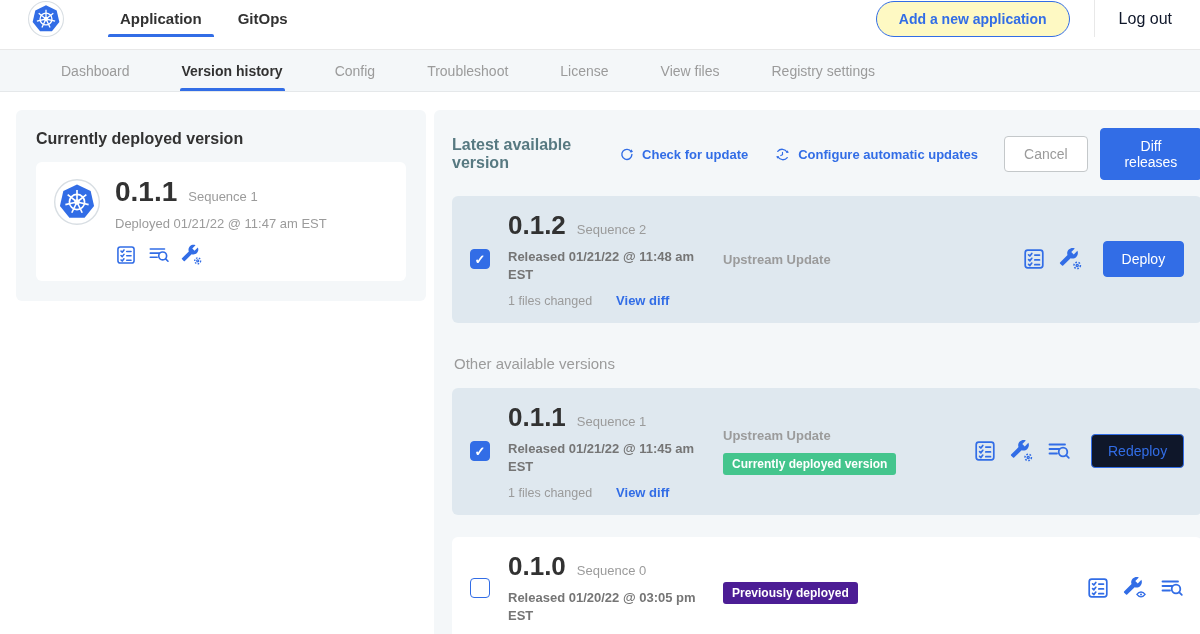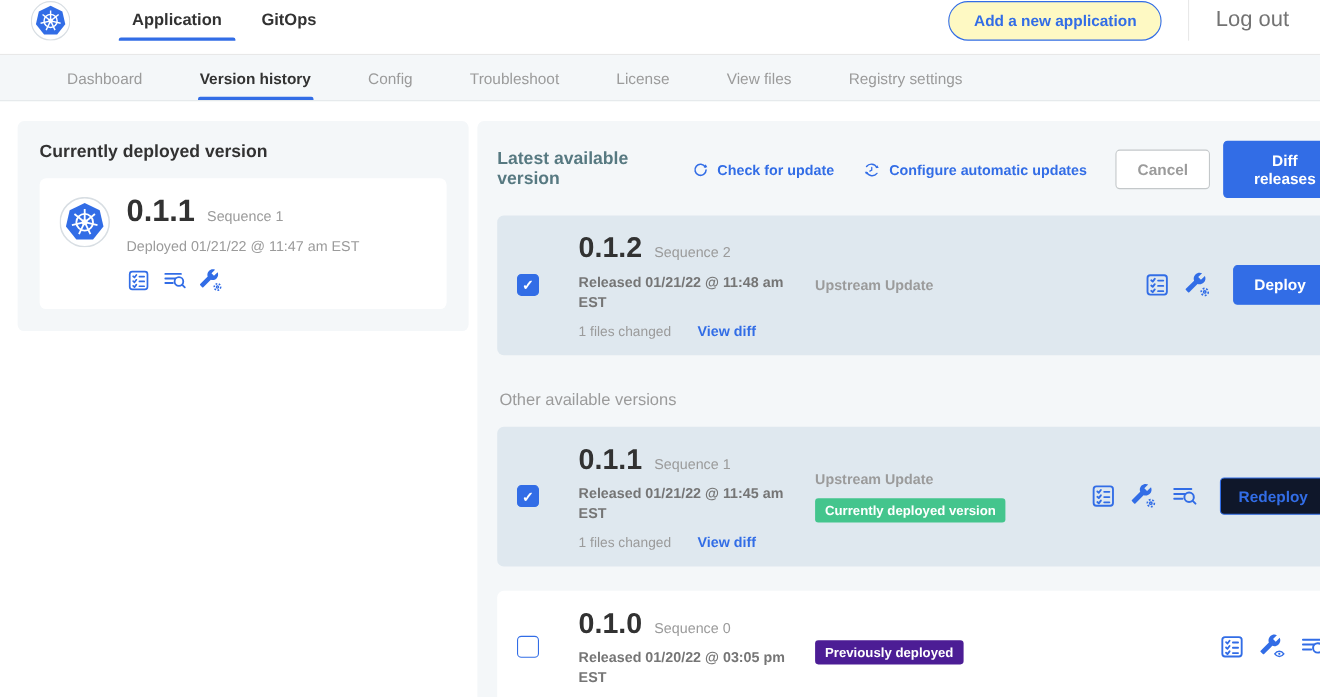--- a/index.html
+++ b/index.html
@@ -29,21 +29,21 @@
   .topnav-spacer { flex:1; }
   .add-app-btn {
     align-self:center;
     background:#fef9c3; border:1px solid #326de6; color:#326de6;
     font-family:inherit; font-size:14px; font-weight:bold;
     padding:9px 22px; border-radius:20px; cursor:pointer;
   }
   .topnav-divider { width:1px; background:#e8e8e8; margin:0 0 0 24px; }
   .logout {
     display:flex; align-items:center; padding:0 28px 0 24px;
-    font-size:20px; color:#737373; cursor:pointer;
+    font-size:16px; color:#0f172a; cursor:pointer;
   }
 
   
   .subnav {
     height:42px; background:#f4f7f9; border-bottom:1px solid #e5e8ea;
     display:flex; align-items:stretch; padding-left:61px;
   }
   .subnav-tab {
     display:flex; align-items:center; margin-right:52px;
     font-size:14px; color:#9b9b9b; position:relative; cursor:pointer; white-space:nowrap;
@@ -78,40 +78,40 @@
 
   
   .panel { flex:1; background:#f4f7f9; border-radius:6px; padding:18px; }
   .panel-header { display:flex; align-items:center; margin-bottom:16px; }
   .panel-title { font-size:16px; font-weight:bold; color:#577981; margin-right:16px; }
   .panel-link {
     display:flex; align-items:center; gap:7px; margin-right:26px;
     font-size:13px; font-weight:bold; color:#326de6; cursor:pointer; white-space:nowrap;
   }
   .panel-spacer { flex:1; }
-  .btn { font-family:inherit; font-size:14px; font-weight:bold; border-radius:4px; cursor:pointer; }
+  .btn { font-family:inherit; font-size:14px; font-weight:normal; border-radius:4px; cursor:pointer; }
   .btn-cancel { background:#fff; border:1px solid #c4c8ca; color:#9b9b9b; padding:9px 19px; }
   .btn-primary { background:#326de6; border:1px solid #326de6; color:#fff; padding:9px 18px; margin-left:12px; }
   .btn-outline { background:#0f172a; border:1px solid #326de6; color:#326de6; padding:8px 16px; }
 
   .version-row {
     border-radius:6px; padding:15px 18px; display:flex; align-items:center;
   }
   .row-highlight { background:#dfe8ef; }
   .row-plain { background:#ffffff; }
 
   .checkbox {
     width:20px; height:20px; flex:none; margin-right:18px;
     border:1px solid #326de6; border-radius:4px; background:#fff;
     display:inline-flex; align-items:center; justify-content:center; cursor:pointer;
   }
   .checkbox.is-checked { background:#326de6; }
   .checkbox.is-checked::after { content:"✓"; color:#fff; font-size:13px; font-weight:bold; }
 
-  .vcol { width:215px; flex:none;margin-left:18px; }
+  .vcol { width:215px; flex:none; }
   .vnum { font-size:26px; font-weight:bold; color:#323232; line-height:1.1; }
   .released { margin-top:8px; font-size:13px; font-weight:bold; color:#757575; width:192px; line-height:1.4; }
   .files-line { margin-top:9px; display:flex; align-items:baseline; gap:24px; }
   .files-changed { font-size:12.5px; color:#9b9b9b; }
   .view-diff { font-size:13px; font-weight:bold; color:#326de6; cursor:pointer; }
 
   .scol { width:250px; flex:none; }
   .source-label { font-size:13px; font-weight:bold; color:#9b9b9b; }
   .badge {
     display:inline-block; margin-top:10px; padding:4px 9px; border-radius:3px;

